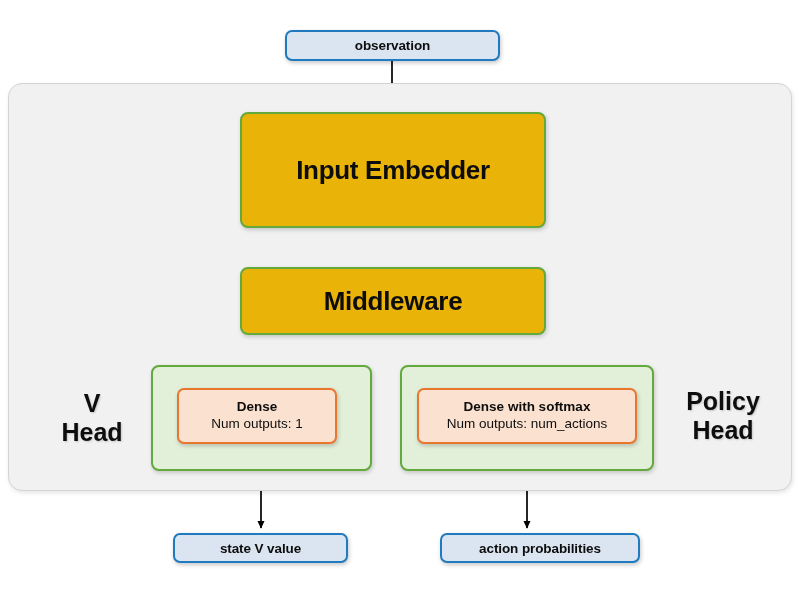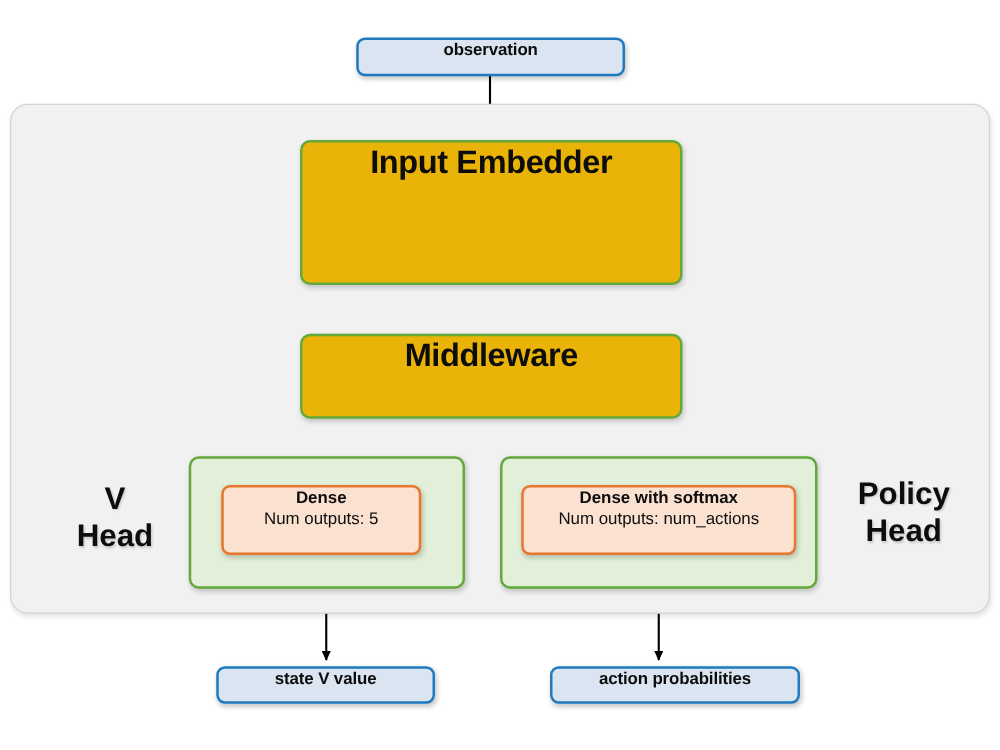--- a/index.html
+++ b/index.html
@@ -23,20 +23,21 @@
     height: 600px;
     pointer-events: none;
   }
 
   .node {
     position: absolute;
     box-sizing: border-box;
     display: flex;
     flex-direction: column;
     align-items: center;
+    justify-content: center;
     text-align: center;
   }
 
   
   .container-box {
     left: 8px;
     top: 83px;
     width: 784px;
     height: 408px;
     background: #f1f1f1;
@@ -152,21 +153,21 @@
   </div>
 
   <div class="node green-box" style="left:240px; top:267px; width:306px; height:68px;">
     <span class="label">Middleware</span>
   </div>
 
   <div class="node head-group" style="left:151px; top:365px; width:221px; height:106px;"></div>
 
   <div class="node orange-box" style="left:177px; top:388px; width:160px; height:56px;">
     <span class="title">Dense</span>
-    <span class="sub">Num outputs: 5</span>
+    <span class="sub">Num outputs: 1</span>
   </div>
 
   <div class="node head-caption" style="left:38px; top:385px; width:108px; height:66px;">
     <span>V</span>
     <span>Head</span>
   </div>
 
   <div class="node head-group" style="left:400px; top:365px; width:254px; height:106px;"></div>
 
   <div class="node orange-box" style="left:417px; top:388px; width:220px; height:56px;">

